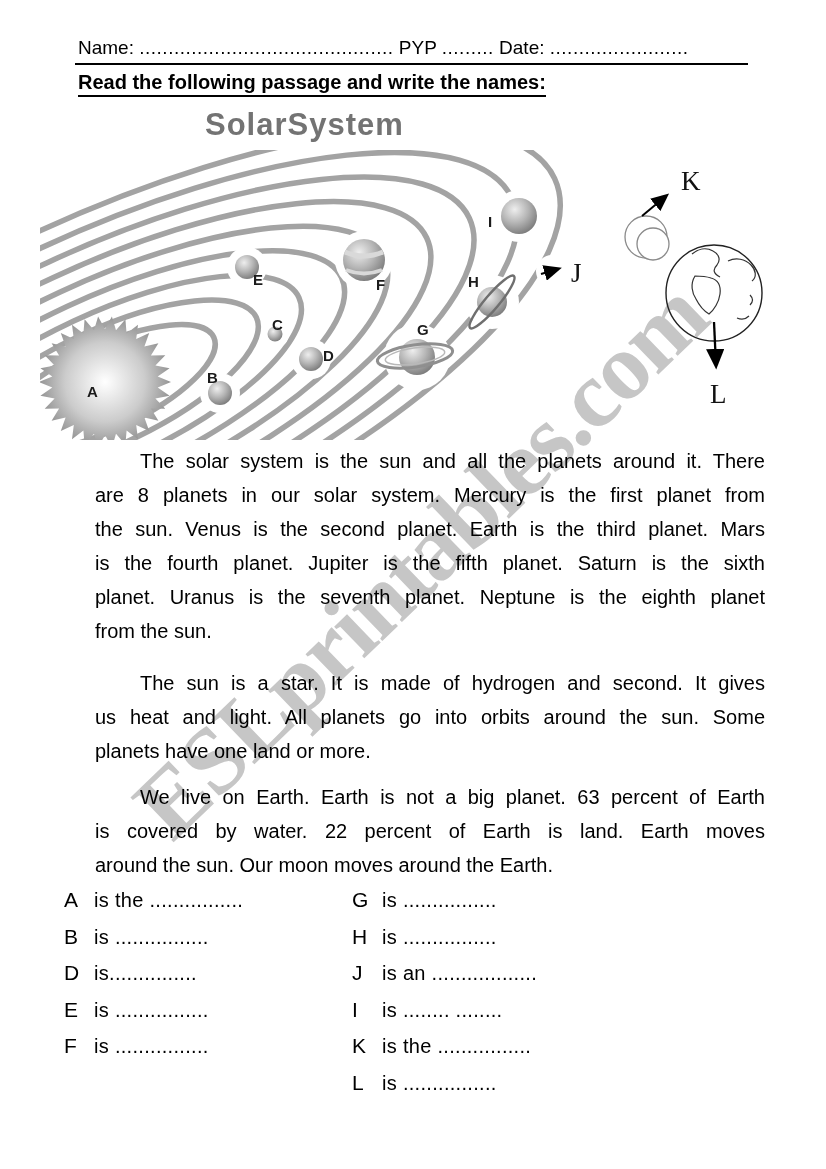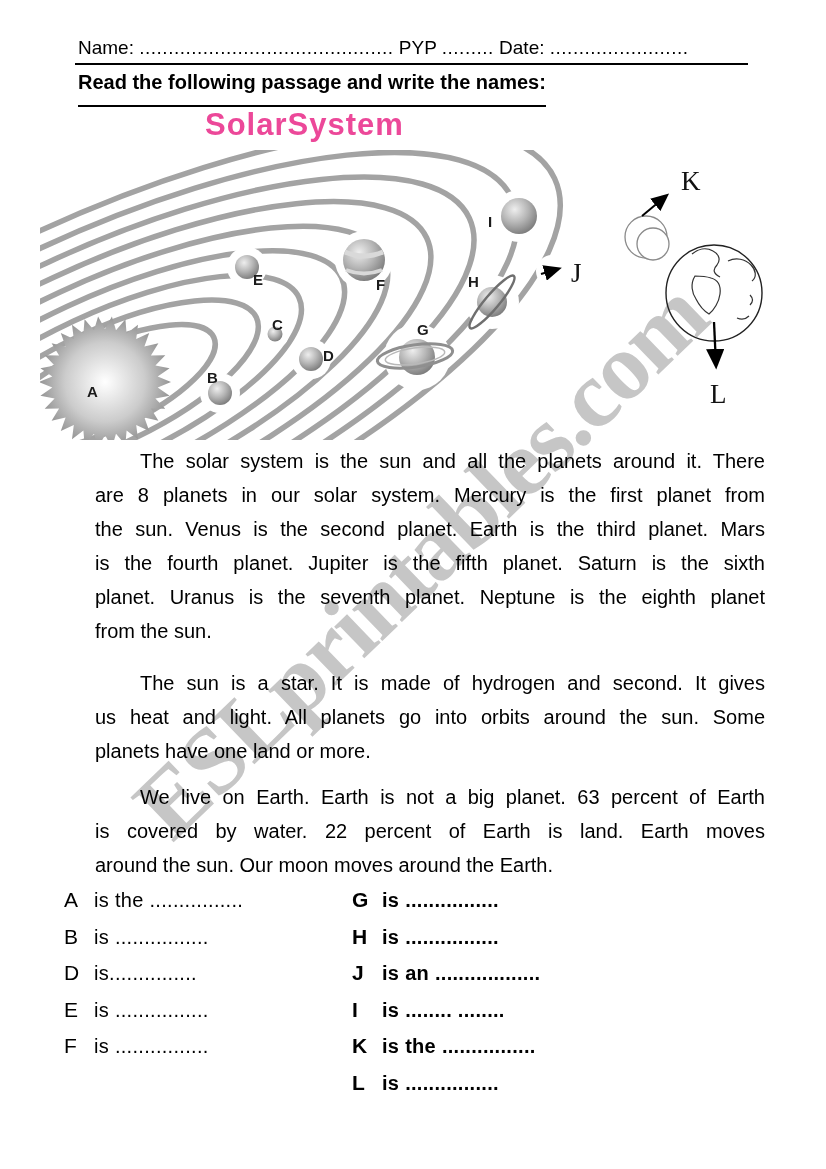--- a/index.html
+++ b/index.html
@@ -3,42 +3,42 @@
 <meta charset="utf-8">
 <style>
   html,body{margin:0;padding:0;}
   body{width:826px;height:1169px;background:#ffffff;position:relative;overflow:hidden;
        font-family:"Liberation Sans",sans-serif;color:#000;}
   .abs{position:absolute;}
   
   #site-watermark{left:420px;top:560px;transform:translate(-50%,-50%) rotate(-44deg);
        font-family:"Liberation Serif",serif;font-weight:700;font-size:95px;color:#c6c6c6;
        white-space:nowrap;z-index:1;letter-spacing:-2px;}
-  #title-watermark{left:205px;top:107px;font-size:31px;font-weight:700;color:#ec4899;
+  #title-watermark{left:205px;top:107px;font-size:31px;font-weight:700;color:#737373;
        letter-spacing:1px;z-index:1;}
   
   #header-row{left:78px;top:37px;width:672px;font-size:19px;white-space:nowrap;z-index:2;}
   #header-row .dots{letter-spacing:0.5px;}
   #header-rule{left:75px;top:63px;width:673px;height:0;border-top:2px solid #000;z-index:2;}
   #instruction{left:78px;top:71px;font-size:20px;font-weight:700;z-index:2;
-       border-bottom:2.5px solid #000;padding-bottom:11px;}
+       border-bottom:2.5px solid #000;padding-bottom:1px;}
   
   #diagram{left:40px;top:150px;z-index:2;}
   
   #passage{left:95px;top:444px;width:670px;font-size:20px;line-height:34px;z-index:2;}
   .para{margin:0 0 18px 0;}
   .para.p2{margin-bottom:12px;}
   .para.p3{margin-bottom:0;}
   .pline{text-align:justify;text-align-last:justify;height:34px;}
   .pline.last{text-align-last:left;}
   .pline.first{text-indent:45px;}
   
   .qcol{top:888px;font-size:20px;z-index:2;}
   #q-left{left:64px;width:280px;}
-  #q-right{left:352px;width:360px;font-weight:bold;}
+  #q-right{left:352px;width:360px;}
   .qrow{height:21px;margin-bottom:15.5px;white-space:nowrap;}
   .qletter{display:inline-block;width:30px;font-size:21px;}
   .qtext{letter-spacing:0.3px;}
 </style>
 </head>
 <body>
 
 <div class="abs" id="site-watermark">ESLprintables.com</div>
 <div class="abs" id="title-watermark">SolarSystem</div>
 

